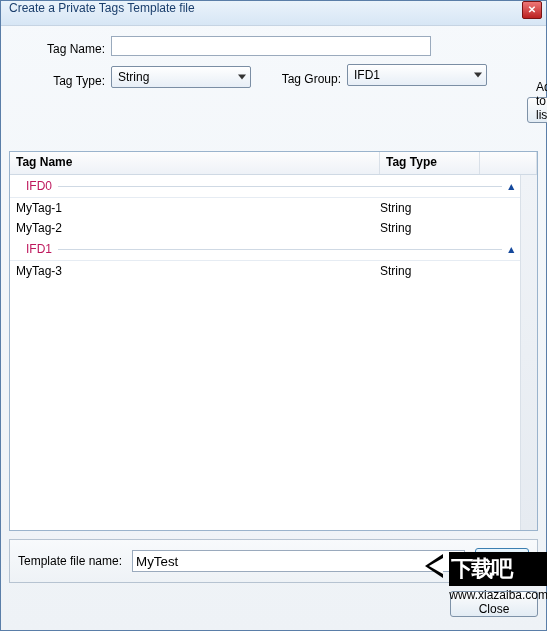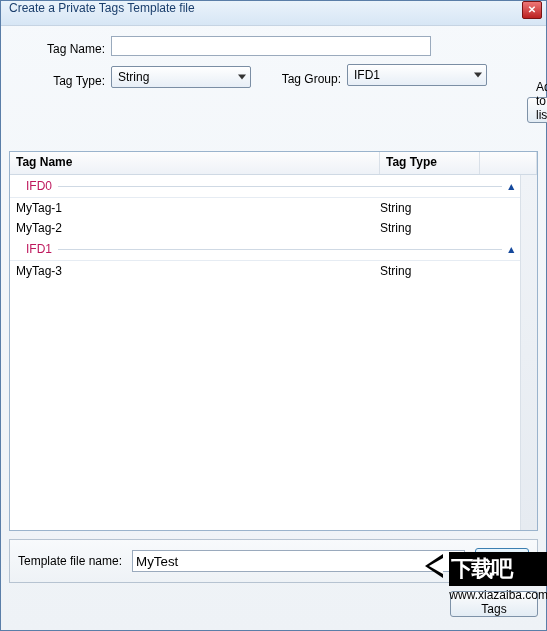--- a/index.html
+++ b/index.html
@@ -123,21 +123,21 @@
     <div>Template file name:</div>
     <input class="textin template-in" value="MyTest" style="">
     <div class="btn primary">
       <span>Create</span>
     </div>
   </div>
 
   <div class="footer">
     <div class="spacer"></div>
     <div class="btn" style="width:70px;justify-content:center">
-      <span>Tags</span>
+      <span>Close</span>
     </div>
   </div>
 
   <div class="watermark">
     <div class="box">
       <span class="arrow2"></span>
       <span class="arrow"></span>
       <span>下载吧</span>
     </div>
     <div class="url">www.xiazaiba.com</div>

